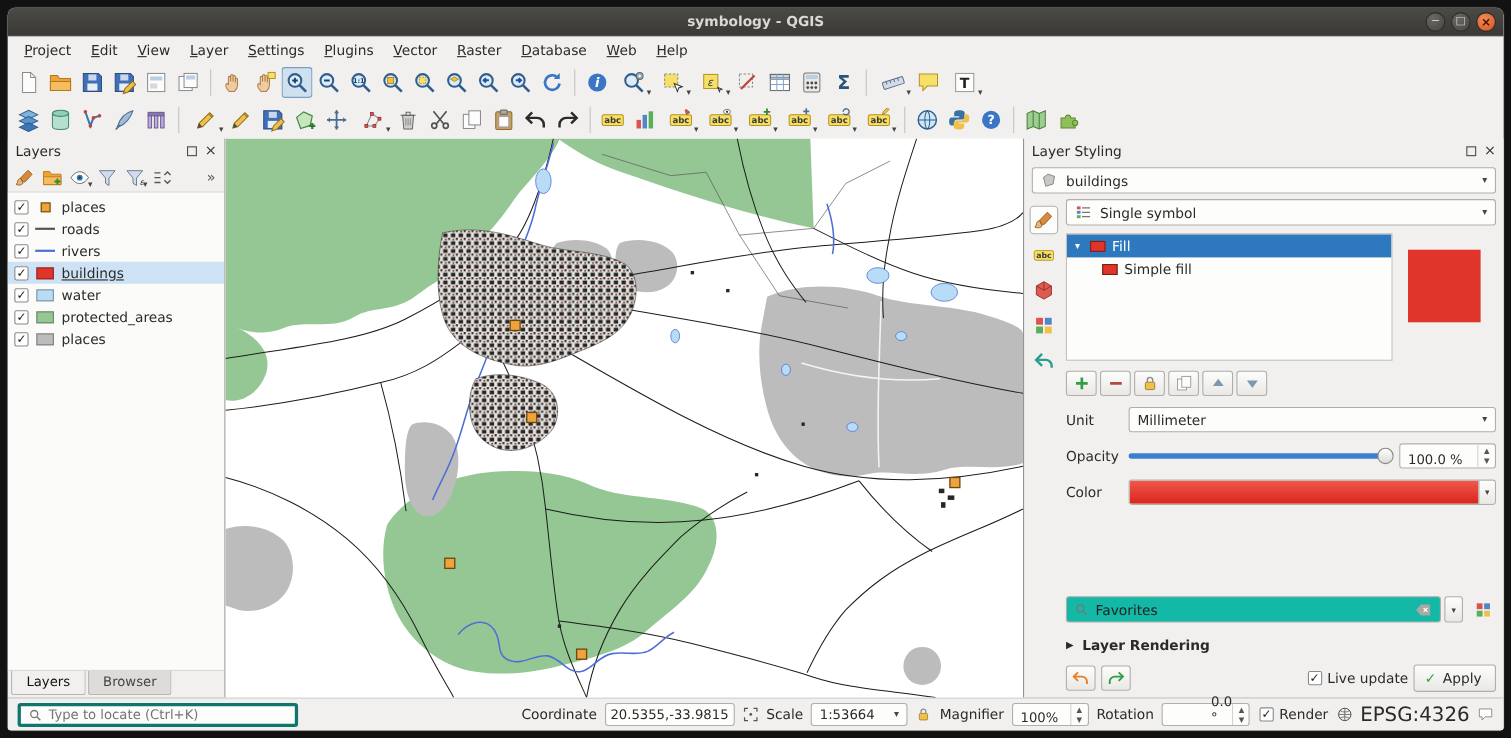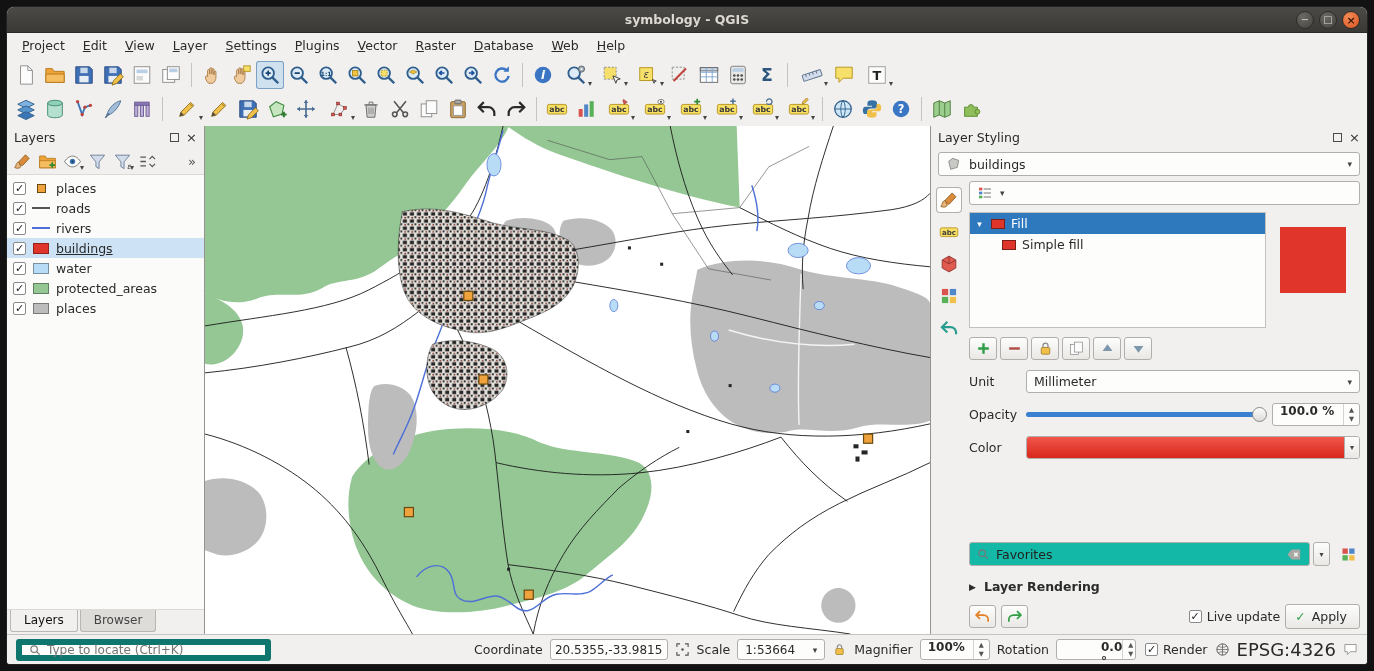--- a/index.html
+++ b/index.html
@@ -77,21 +77,21 @@
 .redsq{width:66px;height:66px;background:#e0352b;}
 .sym-btns{display:flex;gap:3px;margin-top:9px;flex:0 0 auto;}
 .sym-btns .tool{width:28px;height:23px;border:1px solid #b1afab;border-radius:3px;background:linear-gradient(#fdfdfc,#e9e8e5);}
 .sym-btns .tool .ticon{width:17px;height:17px;}
 .frow{display:flex;align-items:center;margin-top:10px;gap:7px;flex:0 0 auto;}
 .flabel{width:50px;font-size:12.5px;flex:0 0 auto;}
 .combo{flex:1;height:23px;background:#fdfdfc;border:1px solid #b1afab;border-radius:3px;display:flex;align-items:center;padding:0 7px;}
 .slider{flex:1;height:23px;display:flex;align-items:center;}
 .track{flex:1;height:5px;border-radius:3px;background:#3a80d0;position:relative;}
 .thumb{position:absolute;right:-2px;top:-5.5px;width:15px;height:15px;border-radius:50%;background:linear-gradient(#fdfdfc,#dcdbd8);border:1px solid #8a8a86;}
-.spin{width:90px;height:23px;background:#fdfdfc;border:1px solid #b1afab;border-radius:3px;display:flex;align-items:flex-start;padding-left:7px;flex:0 0 auto;font-weight:bold;}
+.spin{width:90px;height:23px;background:#fdfdfc;border:1px solid #b1afab;border-radius:3px;display:flex;align-items:flex-end;padding-left:7px;flex:0 0 auto;}
 .sval{flex:1;font-size:12px;}
 .arrows{width:16px;height:100%;border-left:1px solid #d5d3cf;display:flex;flex-direction:column;align-items:center;justify-content:center;color:#555;font-size:6.5px;line-height:1.25;flex:0 0 auto;}
 .colorbtn{flex:1;height:23px;border:1px solid #b1afab;border-radius:3px;display:flex;overflow:hidden;}
 .cfill{flex:1;background:linear-gradient(#f2564a,#d8271c);}
 .cdrop{width:15px;background:linear-gradient(#fdfdfc,#e9e8e5);border-left:1px solid #b1afab;display:flex;align-items:center;justify-content:center;font-size:8px;color:#444;}
 .ls-spacer{flex:1;}
 .favrow{display:flex;align-items:center;gap:6px;flex:0 0 auto;}
 .searchbox{flex:1;height:24px;background:#14b8a6;border:1px solid #b1afab;border-radius:3px;display:flex;align-items:center;padding:0 6px;gap:6px;}
 .sicon{width:14px;height:14px;color:#777;display:block;}
 .stext{flex:1;font-size:12.5px;color:#222;border:none;outline:none;background:transparent;font-family:inherit;min-width:0;}
@@ -101,21 +101,21 @@
 .rendrow{display:flex;align-items:center;gap:8px;margin-top:13px;font-weight:bold;font-size:12.5px;flex:0 0 auto;}
 .rendrow .arr{font-size:9px;font-weight:normal;}
 .bottomrow{display:flex;align-items:center;gap:5px;margin-top:10px;flex:0 0 auto;}
 .sqbtn{width:27px;height:23px;border:1px solid #b1afab;border-radius:3px;background:linear-gradient(#fdfdfc,#e9e8e5);display:flex;align-items:center;justify-content:center;}
 .sqbtn .ticon{width:17px;height:17px;}
 .checkrow{display:flex;align-items:center;gap:5px;margin-left:auto;font-size:12.5px;}
 .applybtn{height:25px;padding:0 12px 0 9px;border:1px solid #b1afab;border-radius:3px;background:linear-gradient(#fdfdfc,#e9e8e5);display:flex;align-items:center;gap:6px;font-size:12.5px;}
 .chk-g{color:#2f9e44;font-weight:bold;}
 
 .statusbar{height:30px;border-top:1px solid #c6c4c0;display:flex;align-items:center;padding:0 9px;gap:7px;flex:0 0 auto;background:#f1f0ee;}
-.locate{width:255px;height:22px;background:#fdfdfc;border:6px solid #0f766e;border-radius:3px;display:flex;align-items:center;padding:0 6px;gap:5px;flex:0 0 auto;}
+.locate{width:255px;height:22px;background:#fdfdfc;border:3px solid #0f766e;border-radius:3px;display:flex;align-items:center;padding:0 6px;gap:5px;flex:0 0 auto;}
 .locate input{border:none;outline:none;background:transparent;flex:1;font-family:inherit;font-size:12px;color:#333;min-width:0;}
 .sb-spacer{flex:1;}
 .sb-label{font-size:12.5px;white-space:nowrap;}
 .sb-box{height:21px;background:#fdfdfc;border:1px solid #b1afab;border-radius:3px;display:flex;align-items:center;justify-content:center;padding:0 7px;font-size:12px;flex:0 0 auto;}
 .coordbox{width:118px;}
 .scalebox{width:88px;justify-content:space-between;}
 .sb-icon{width:15px;height:15px;display:block;flex:0 0 auto;}
 .spin.sb{height:21px;}
 .spin.mag{width:70px;}
 .spin.rot{width:80px;padding-left:44px;}
@@ -1058,20 +1058,21 @@
                 <use href="#i-histback"></use>
               </svg>
             </div>
           </div>
 
         <div class="ls-main">
           <div class="combo" style="flex:0 0 auto;height:24px;">
             <svg class="cicon" viewBox="0 0 24 24" style="margin-right:7px;">
                 <use href="#i-renderer"></use>
               </svg>
+            <span class="ctext">Single symbol</span>
             <span class="combo-arrow">▾</span>
           </div>
 
           <div class="symrow">
             <div class="symtree">
               <div class="trow sel">
                 <span class="texp">▾</span>
                 <span class="tsw"></span>
                 <span>Fill</span>
               </div>

